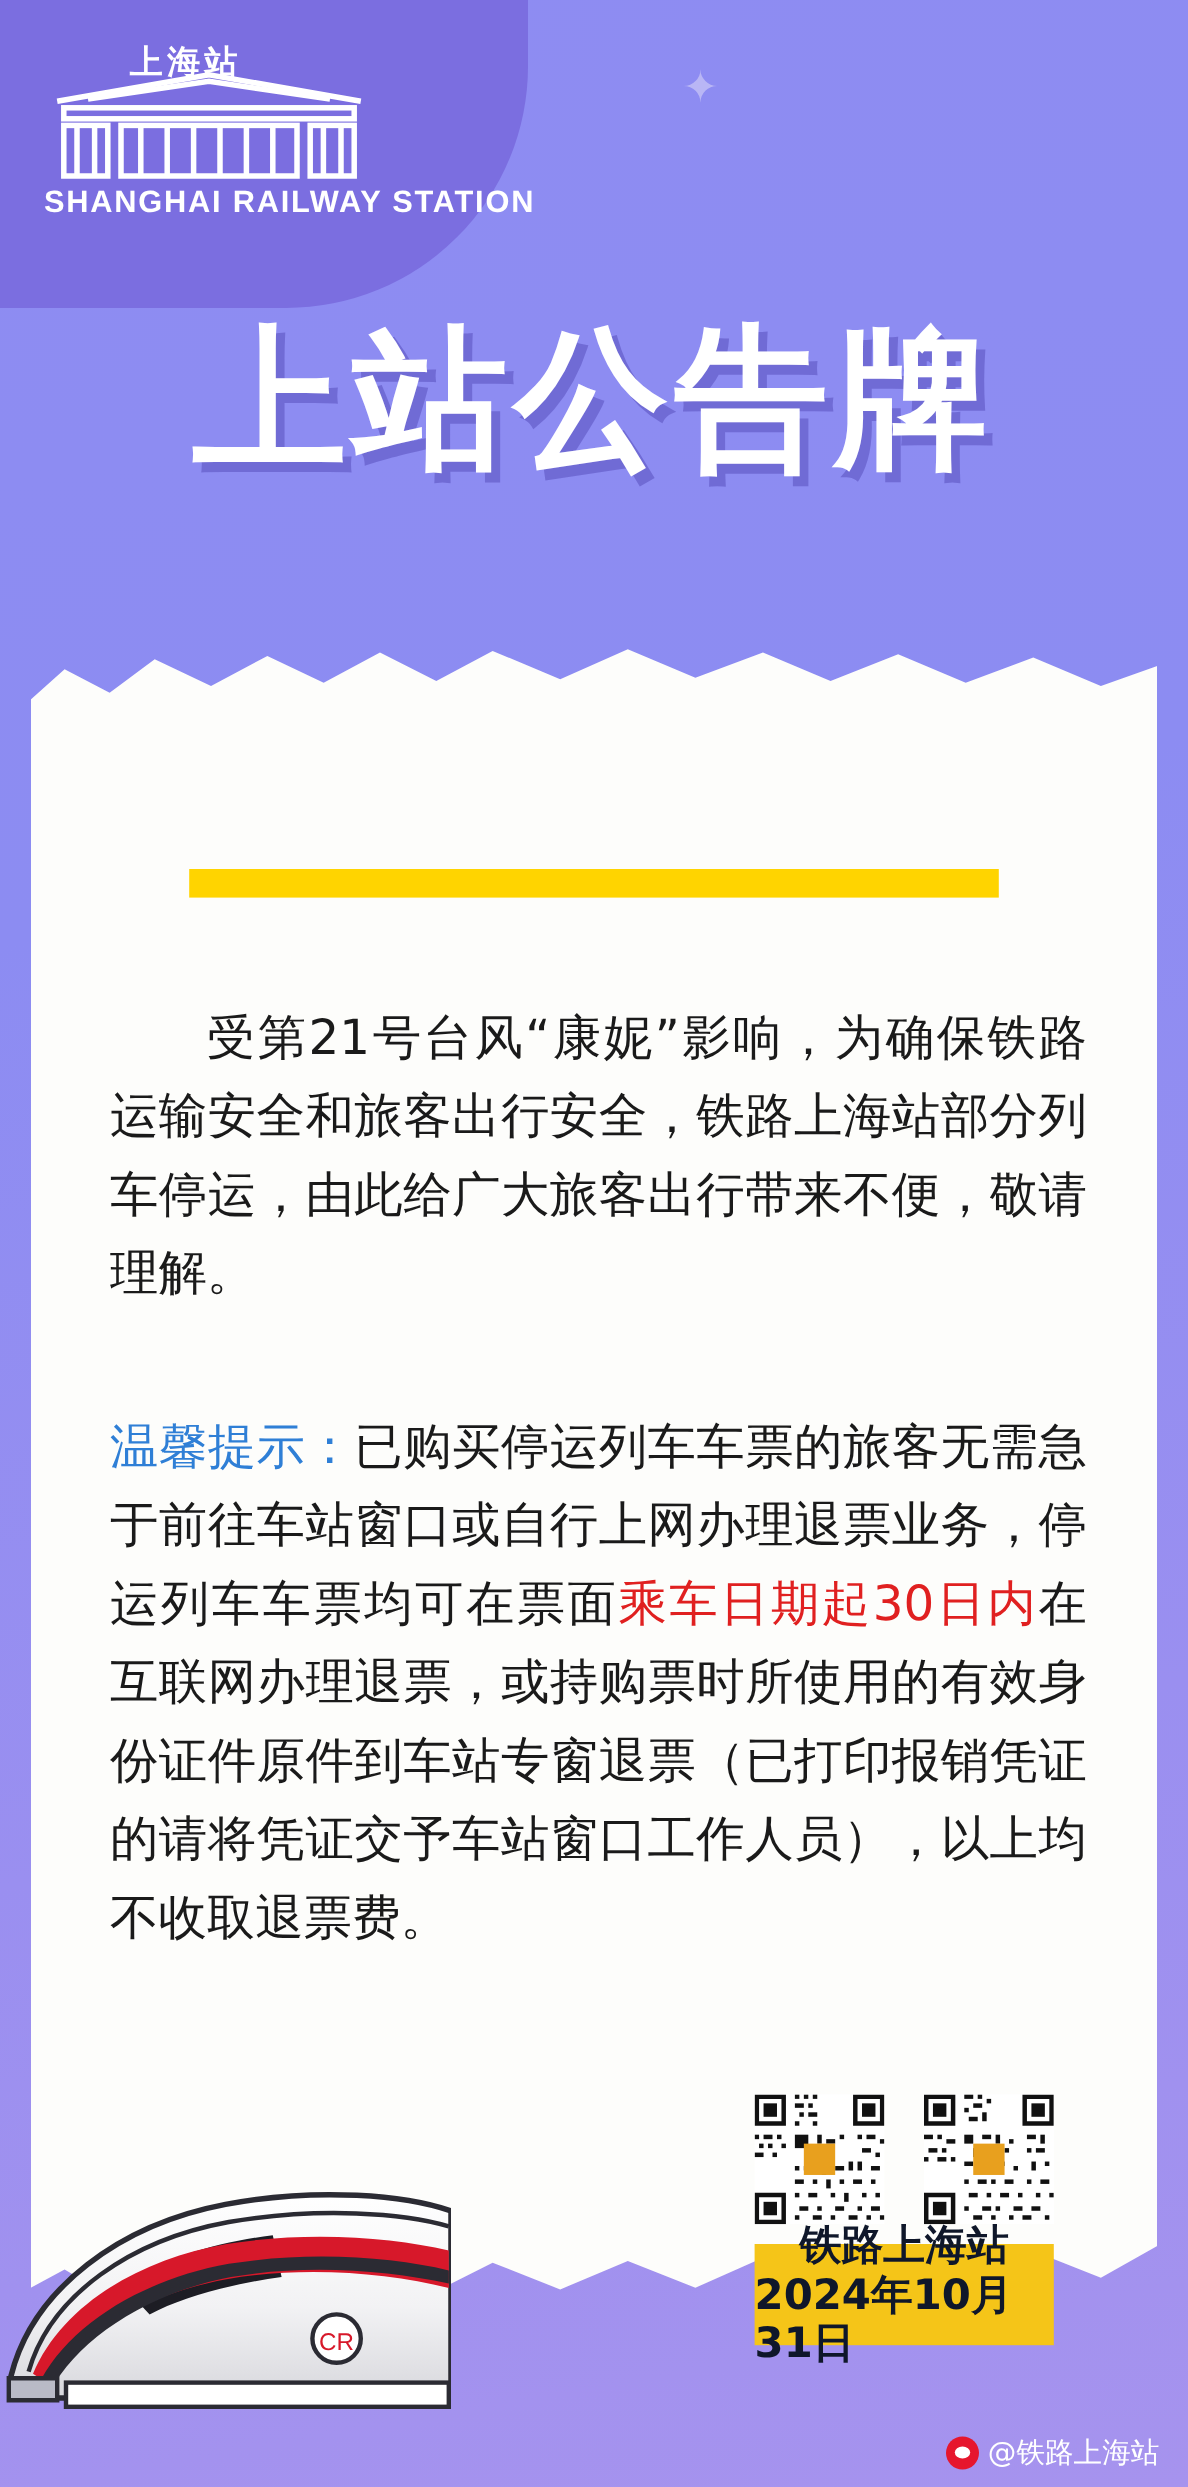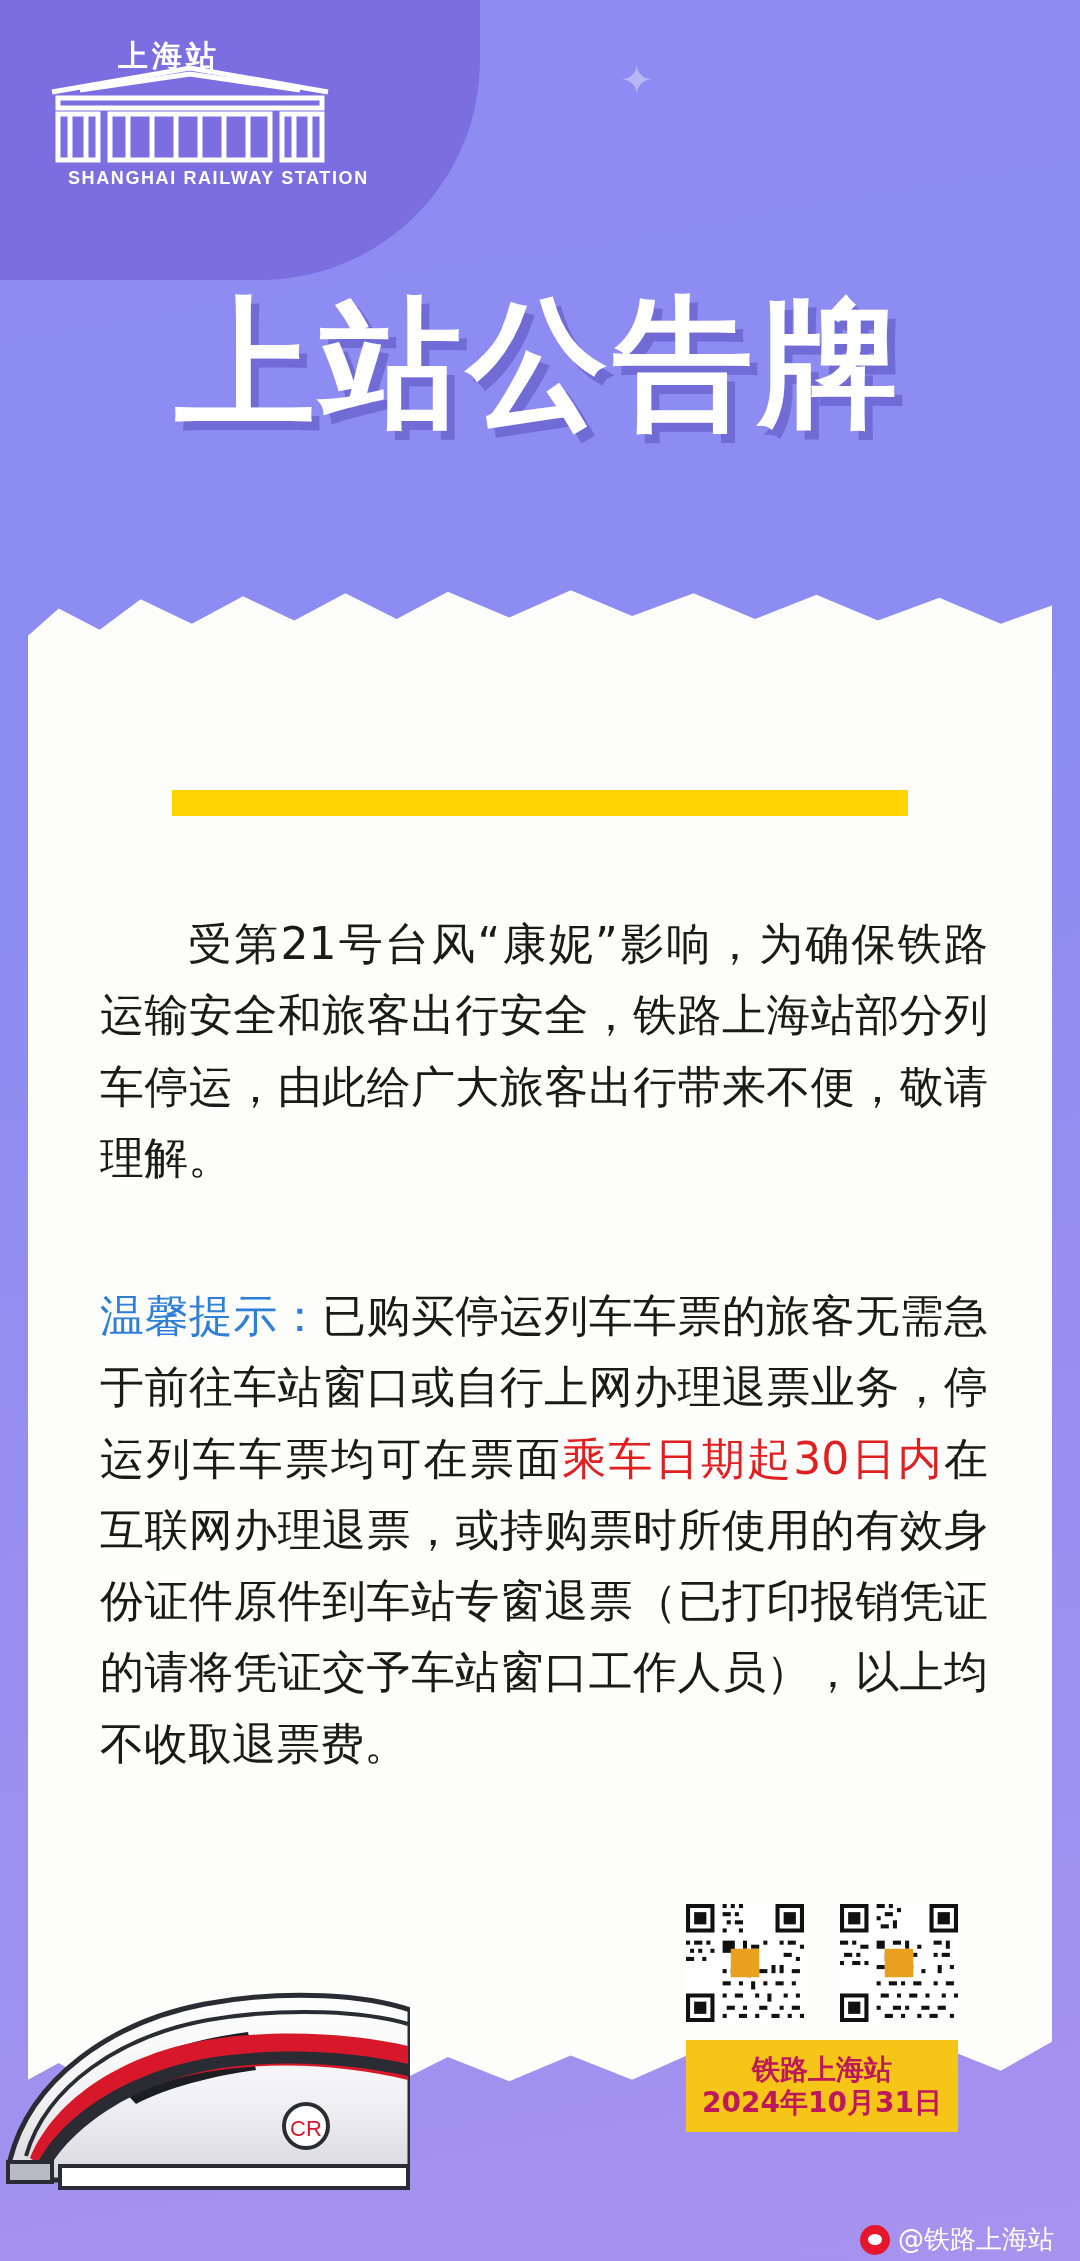--- a/index.html
+++ b/index.html
@@ -36,26 +36,25 @@
     color: #ffffff;
     letter-spacing: 4px;
     font-family: "DejaVu Serif", serif;
     font-weight: bold;
     white-space: nowrap;
   }
   .station-svg { position: absolute; left: 0; top: 28px; }
   .logo-en {
     position: absolute;
     left: 0; top: 138px;
-    font-size: 18px;
+    font-size: 28px;
     font-weight: bold;
     letter-spacing: 1.6px;
     color: #ffffff;
     white-space: nowrap;
-    margin-left: 28px;
   }
 
   .star {
     position: absolute;
     left: 620px; top: 60px;
     color: #b9b6f5;
     font-size: 40px;
     line-height: 1;
   }
 
@@ -139,33 +138,33 @@
     left: 686px; top: 2040px;
     width: 272px; height: 92px;
     background: #f5c518;
     display: flex;
     flex-direction: column;
     align-items: center;
     justify-content: center;
     line-height: 1.18;
   }
   .stamp div {
-    font-size: 28px;
-    font-weight: bold;
-    color: #be185d;
+    font-size: 38px;
+    font-weight: bold;
+    color: #0f172a;
     font-family: "DejaVu Sans", "Liberation Sans", sans-serif;
   }
 
   
   .train { position: absolute; left: -10px; top: 1930px; }
 
   
   .weibo {
     position: absolute;
-    right: 26px; bottom: 4px;
+    right: 26px; bottom: 14px;
     display: flex; align-items: center; gap: 8px;
   }
   .weibo-eye {
     width: 30px; height: 30px; border-radius: 50%;
     background: #e6162d;
     display: inline-block;
     position: relative;
   }
   .weibo-eye::after {
     content: "";

